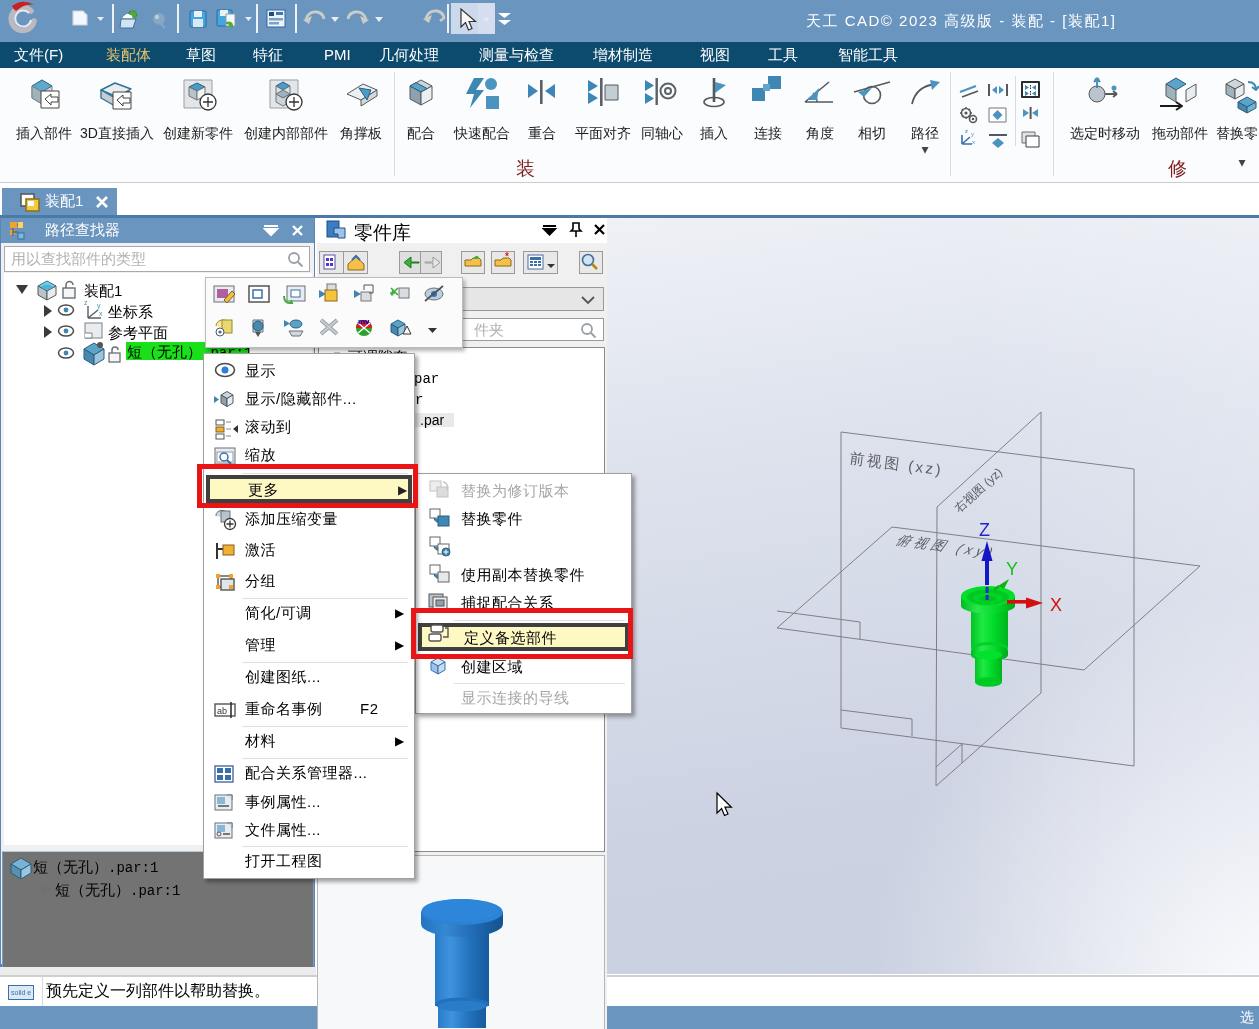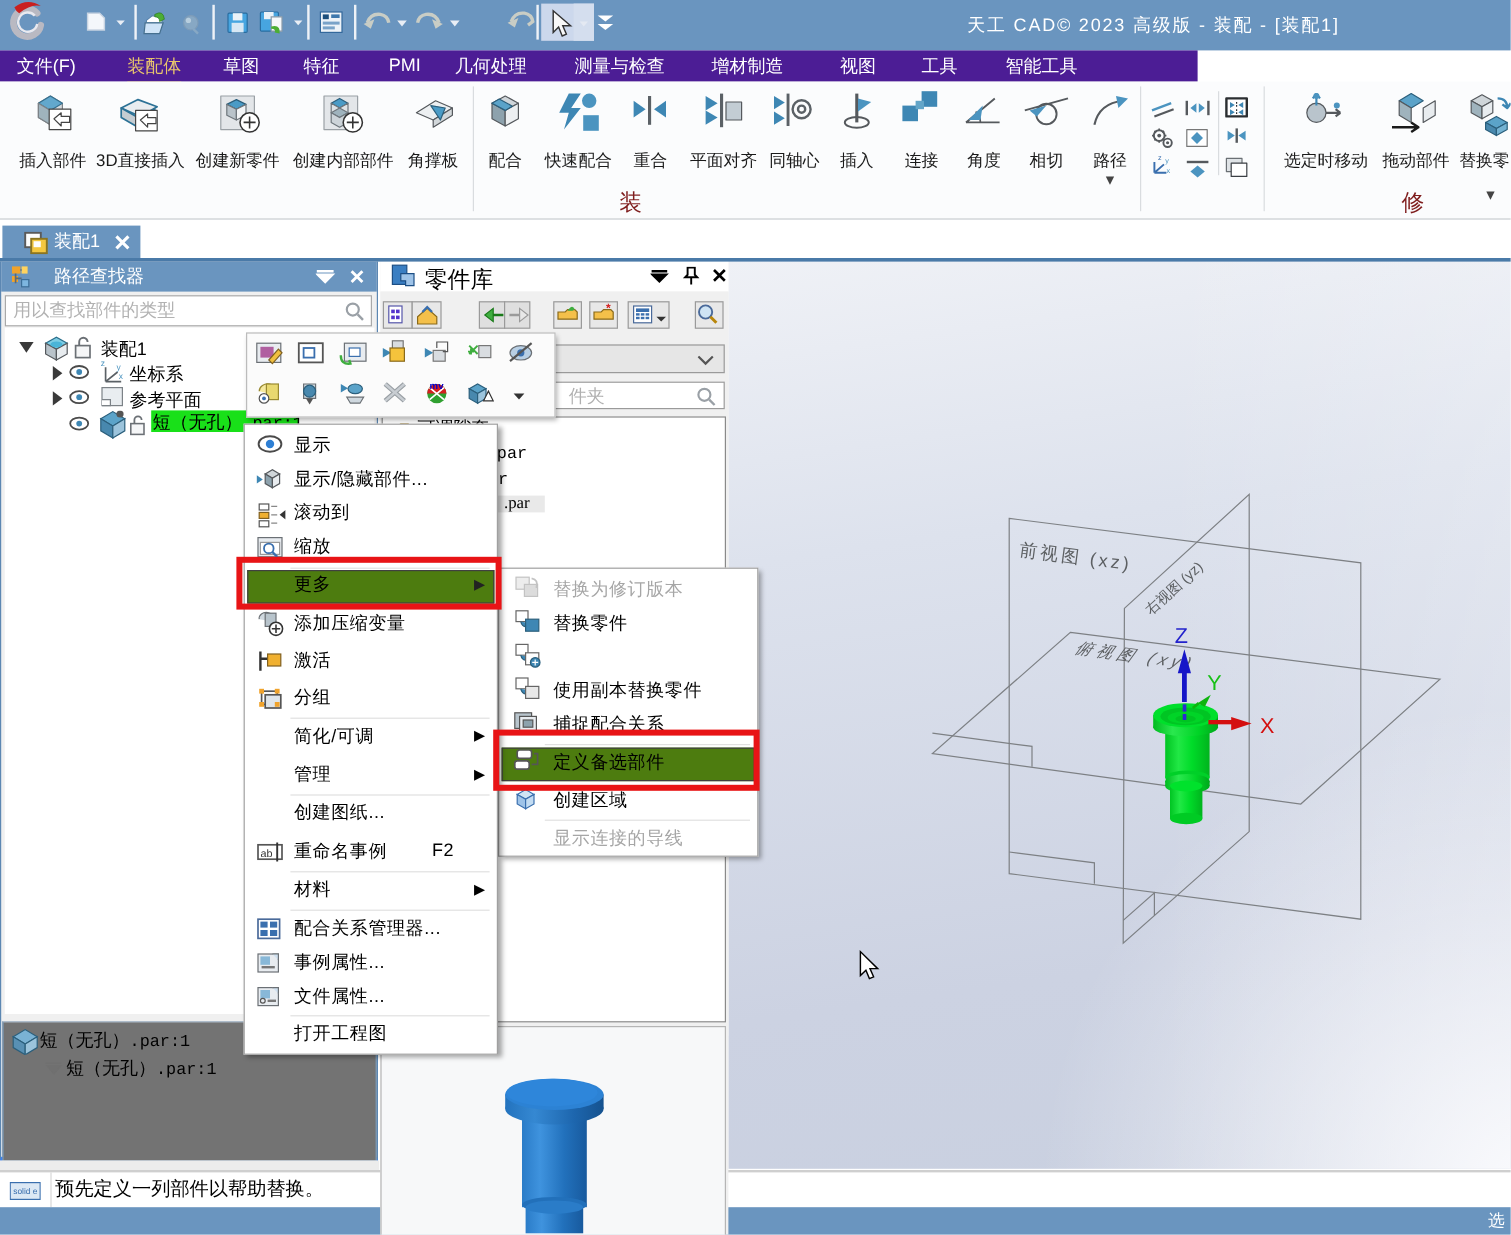--- a/index.html
+++ b/index.html
@@ -1,18 +1,18 @@
 <!DOCTYPE html>
 <html><head><meta charset="utf-8">
 <style>
 *{margin:0;padding:0;box-sizing:border-box}
 html,body{width:1259px;height:1029px;overflow:hidden;font-family:"Liberation Sans",sans-serif;position:relative;background:#fff}
 .abs{position:absolute}
 #titlebar{left:0;top:0;width:1259px;height:42px;background:#6a95bf}
-#menubar{left:0;top:42px;width:998px;height:26px;background:#4c1d95}
+#menubar{left:0;top:42px;width:1259px;height:26px;background:#0c4a6e}
 .mi{position:absolute;top:4px;color:#fff;font-size:15px;white-space:nowrap}
 #ribbon{left:0;top:68px;width:1259px;height:115px;background:#fbfcfd;border-bottom:1px solid #c9cdd1}
 .rb{position:absolute;text-align:center;color:#1a1a1a;font-size:14px}
 .rsep{position:absolute;top:4px;width:1px;height:104px;background:#d9dcdf}
 .glabel{position:absolute;top:88px;color:#7f1d1d;font-size:19px}
 #tabrow{left:0;top:184px;width:1259px;height:33px;background:#fff}
 #tab1{position:absolute;left:2px;top:4px;width:115px;height:29px;background:#6a95bf;color:#fff;font-size:15px}
 #blueline{left:0;top:215px;width:1259px;height:3px;background:#4a7aa8;z-index:25}
 #leftpanel{left:0;top:218px;width:315px;height:750px;background:#f0f0f0;border-left:1px solid #5c87b2;border-right:1px solid #5c87b2;border-bottom:4px solid #3b82f6}
 #lph{position:absolute;left:0;top:0;width:313px;height:25px;background:#6a95bf;color:#fff;font-size:15px}
@@ -24,21 +24,21 @@
 #libpanel{left:317px;top:217px;width:290px;height:812px;background:#f0f0f0;z-index:20}
 #libh{position:absolute;left:0;top:0;width:290px;height:26px;background:#fff;color:#000;font-size:19px}
 #viewport{left:607px;top:217px;width:652px;height:757px;background:
  radial-gradient(circle at 103% 103%, rgba(253,253,255,.95), rgba(253,253,255,0) 40%),
  linear-gradient(90deg, rgba(255,255,255,0) 55%, rgba(255,255,255,.22) 100%),
  linear-gradient(172deg,#eff1f6 0%,#dde2ed 30%,#ccd2e2 75%,#c9d0e0 100%)}
 .menu{background:#fff;border:1px solid #a0a0a0;box-shadow:3px 3px 4px rgba(0,0,0,.35)}
 .mitem{position:absolute;left:1px;width:95%;height:28px;color:#000;font-size:15px;letter-spacing:.5px}
 .msep{position:absolute;left:38px;right:6px;height:1px;background:#e0e0e0}
 .gray{color:#a6a6a6}
-.hl{background:#4d7c0f;border:1px solid #404040}
+.hl{background:#fef9c3;border:4px solid #404040}
 .redbox{position:absolute;border:5px solid #e81416;background:transparent;z-index:60}
 </style></head>
 <body>
 <div class="abs" id="titlebar">
 <svg class="abs" style="left:0;top:0" width="530" height="42" viewBox="0 0 530 42">
 
  <path d="M31 11 A11.5 11.5 0 1 0 34 21" fill="none" stroke="#b9b9c2" stroke-width="5.5" stroke-linecap="round"></path>
  <path d="M29 13 A8 8 0 1 0 31 20" fill="none" stroke="#e9e9ef" stroke-width="2"></path>
  <path d="M12 6 Q23 -2 34 5 Q26 3 16 11 Q13 9 12 6Z" fill="#c92020"></path>
 
@@ -461,21 +461,21 @@
       </svg>
  </div>
  <div class="abs" style="left:1px;top:130px;width:287px;height:505px;background:#fff;border:1px solid #8a8a8a">
   <svg class="abs" style="left:5px;top:1px" width="20" height="17" viewBox="0 0 20 17">
         <path d="M2 15 h16 v-9 l-2 -2 h-6 l-2 2 h-6Z" fill="#f7cf6e" stroke="#a8842a"></path>
       </svg>
   <span class="abs" style="left:29px;top:0;font-size:15px">可调隙套</span>
   <div class="abs" style="left:96px;top:65px;width:39px;height:14px;background:#e9e9e9"></div>
   <span class="abs" style="left:95px;top:23px;font-size:14px;font-family:'Liberation Mono',monospace">par</span>
   <span class="abs" style="left:96px;top:44px;font-size:14px;font-family:'Liberation Mono',monospace">r</span>
-  <span class="abs" style="left:101px;top:64px;font-size:14px;font-family:Liberation Serif, serif">.par</span>
+  <span class="abs" style="left:101px;top:64px;font-size:14px;font-family:Liberation Sans, sans-serif">.par</span>
  </div>
  <div class="abs" style="left:0;top:638px;width:288px;height:174px;background:#f7f8f9;border:1px solid #b5b5b5;border-bottom:none">
   <svg class="abs" style="left:0;top:0" width="286" height="172" viewBox="0 0 286 172">
    <rect x="117" y="55" width="54" height="95" fill="url(#pbody)"></rect>
    <defs>
     <linearGradient id="pbody" x1="0" y1="0" x2="1" y2="0">
      <stop offset="0" stop-color="#2a7cc8"></stop>
             <stop offset="0.28" stop-color="#3f93de"></stop>
             <stop offset="0.65" stop-color="#2271bc"></stop>
             <stop offset="1" stop-color="#185a9e"></stop>

